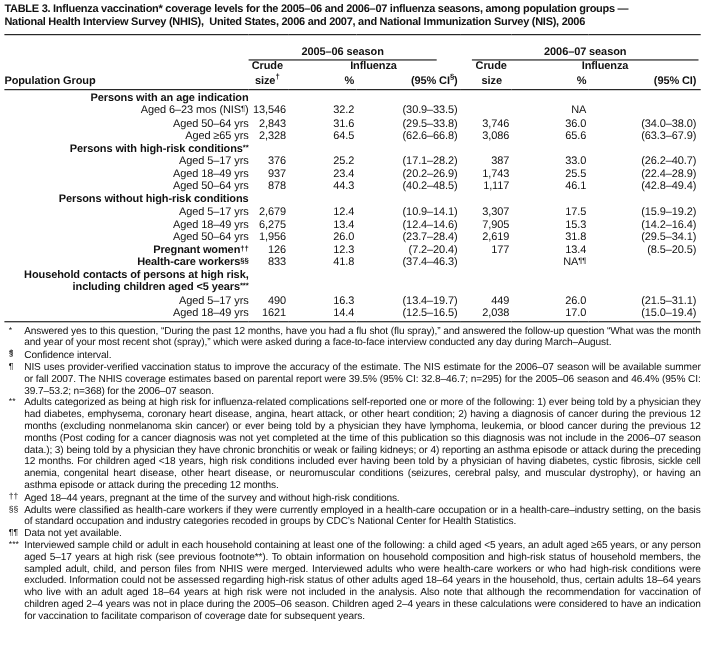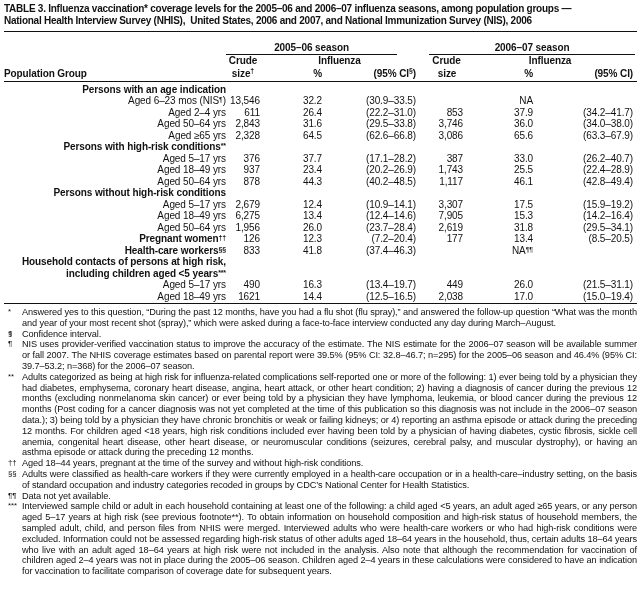--- a/index.html
+++ b/index.html
@@ -111,29 +111,20 @@
         <tr>
           <td class="lbl item">Aged 6–23 mos (NIS<sup>¶</sup>)</td>
           <td class="num">13,546</td>
           <td class="num">32.2</td>
           <td class="num">(30.9–33.5)</td>
           <td class="num"></td>
           <td class="num">NA</td>
           <td class="num"></td>
         </tr>
         <tr>
-          <td class="lbl item">Aged 2–4 yrs</td>
-          <td class="num">611</td>
-          <td class="num">26.4</td>
-          <td class="num">(22.2–31.0)</td>
-          <td class="num">853</td>
-          <td class="num">37.9</td>
-          <td class="num">(34.2–41.7)</td>
-        </tr>
-        <tr>
           <td class="lbl item">Aged 50–64 yrs</td>
           <td class="num">2,843</td>
           <td class="num">31.6</td>
           <td class="num">(29.5–33.8)</td>
           <td class="num">3,746</td>
           <td class="num">36.0</td>
           <td class="num">(34.0–38.0)</td>
         </tr>
         <tr>
           <td class="lbl item">Aged ≥65 yrs</td>
@@ -149,21 +140,21 @@
           <td class="num"></td>
           <td class="num"></td>
           <td class="num"></td>
           <td class="num"></td>
           <td class="num"></td>
           <td class="num"></td>
         </tr>
         <tr>
           <td class="lbl item">Aged 5–17 yrs</td>
           <td class="num">376</td>
-          <td class="num">37.7</td>
+          <td class="num">25.2</td>
           <td class="num">(17.1–28.2)</td>
           <td class="num">387</td>
           <td class="num">33.0</td>
           <td class="num">(26.2–40.7)</td>
         </tr>
         <tr>
           <td class="lbl item">Aged 18–49 yrs</td>
           <td class="num">937</td>
           <td class="num">23.4</td>
           <td class="num">(20.2–26.9)</td>

